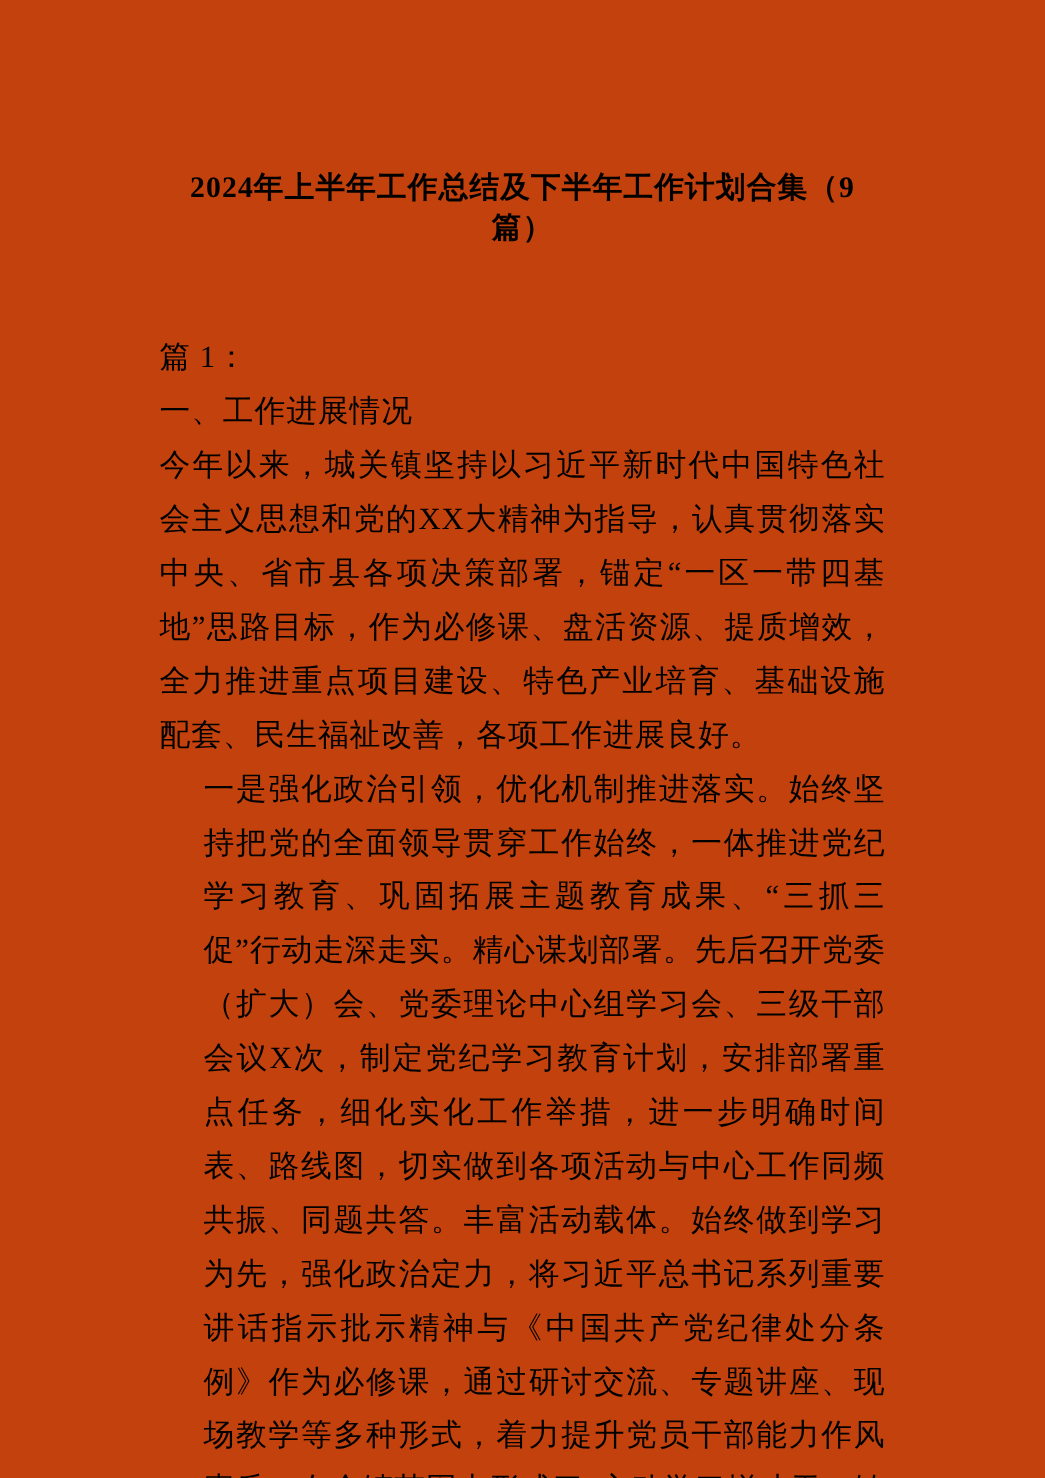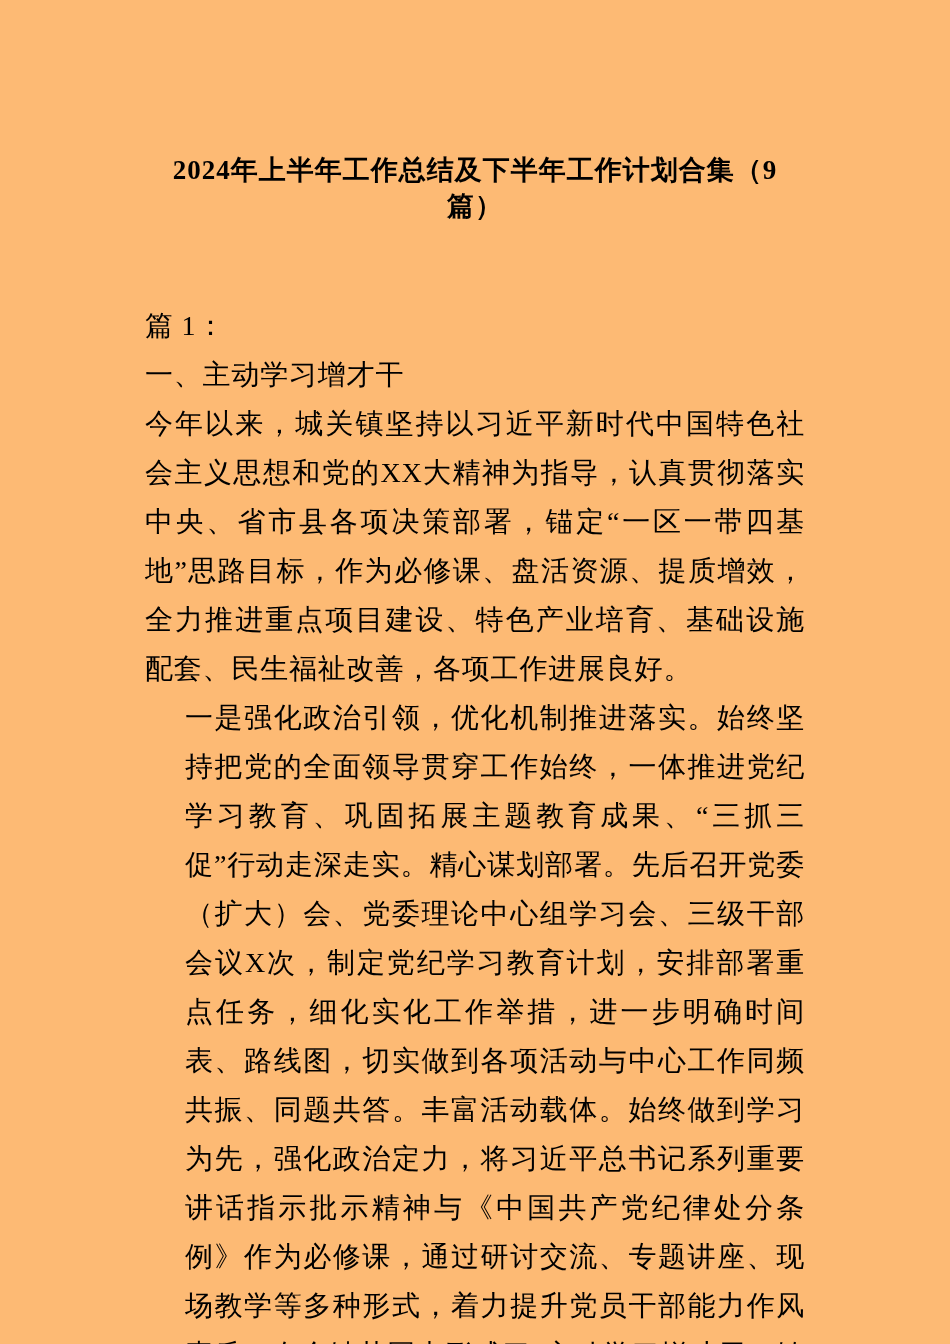--- a/index.html
+++ b/index.html
@@ -5,21 +5,21 @@
   html, body {
     margin: 0;
     padding: 0;
     background: #ffffff;
   }
   .page {
     position: relative;
     width: 950px;
     height: 1344px;
     box-sizing: border-box;
-    background: #fdba74;
+    background: #c2410c;
     color: #000000;
     padding: 152px 145px 0 145px;
     overflow: hidden;
     font-family: "Liberation Serif", "DejaVu Serif", serif;
   }
   .doc-title {
     font-size: 27px;
     font-weight: 700;
     text-align: center;
     line-height: 1.35;
@@ -53,19 +53,19 @@
 </style>
 </head>
 <body>
 
 <div class="page">
   <h1 class="doc-title">2024年上半年工作总结及下半年工作计划合集（9篇）</h1>
 
   <div class="doc-body">
     <p class="section-label">篇 1：</p>
 
-    <p class="section-heading">一、主动学习增才干</p>
+    <p class="section-heading">一、工作进展情况</p>
 
     <p class="para">今年以来，城关镇坚持以习近平新时代中国特色社会主义思想和党的XX大精神为指导，认真贯彻落实中央、省市县各项决策部署，锚定“一区一带四基地”思路目标，作为必修课、盘活资源、提质增效，全力推进重点项目建设、特色产业培育、基础设施配套、民生福祉改善，各项工作进展良好。</p>
 
     <p class="para continues">一是强化政治引领，优化机制推进落实。始终坚持把党的全面领导贯穿工作始终，一体推进党纪学习教育、巩固拓展主题教育成果、“三抓三促”行动走深走实。精心谋划部署。先后召开党委（扩大）会、党委理论中心组学习会、三级干部会议X次，制定党纪学习教育计划，安排部署重点任务，细化实化工作举措，进一步明确时间表、路线图，切实做到各项活动与中心工作同频共振、同题共答。丰富活动载体。始终做到学习为先，强化政治定力，将习近平总书记系列重要讲话指示批示精神与《中国共产党纪律处分条例》作为必修课，通过研讨交流、专题讲座、现场教学等多种形式，着力提升党员干部能力作风素质，在全镇范围内形成了“主动学习增才干、铸魂强基展作为、提升能力促发展”的浓厚氛围，开展集中学习、交流研讨、知识测试、现场教学等各类活动X场（次）。优</p>
   </div>
 </div>
 
 </body></html>

